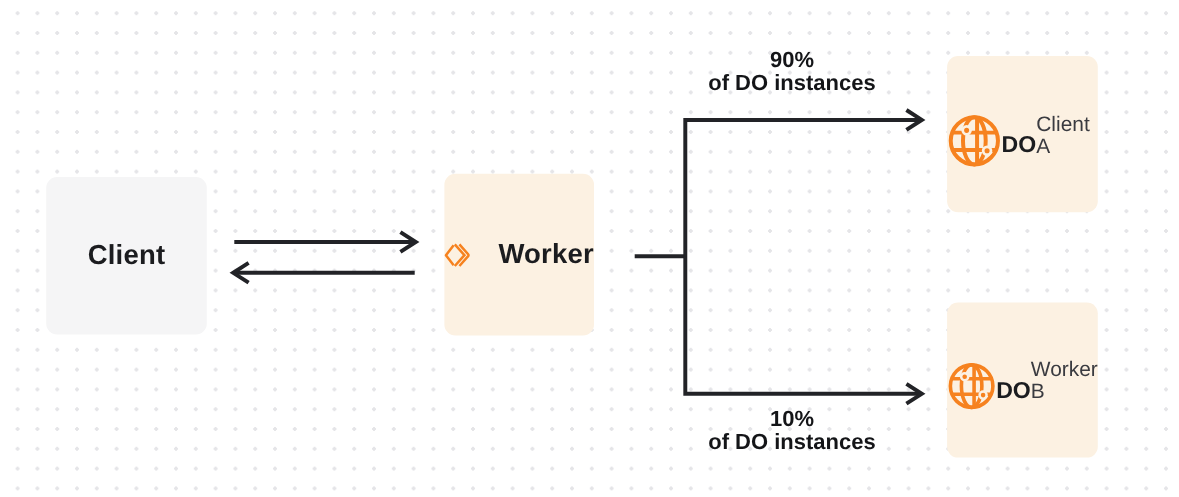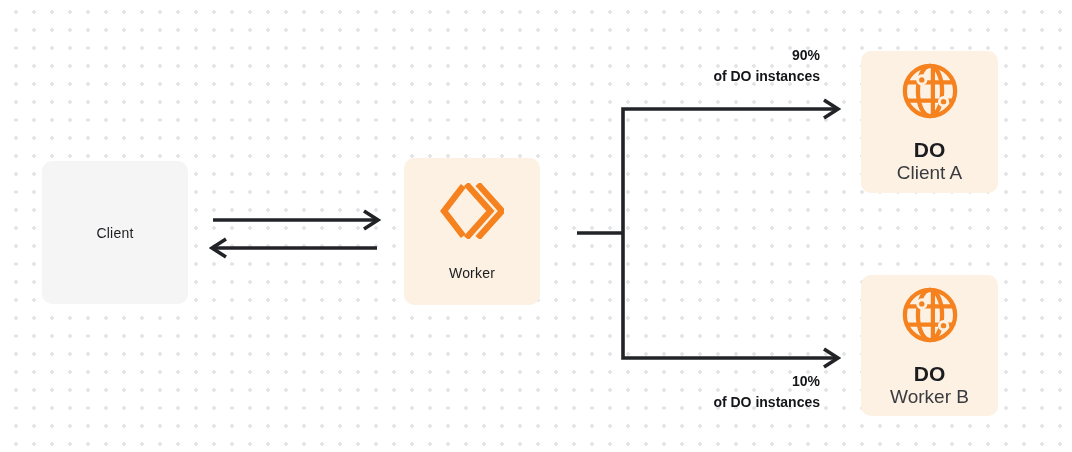--- a/index.html
+++ b/index.html
@@ -36,27 +36,27 @@
     fill:none;
     stroke: var(--line-dark, #222327);
     stroke-width: 3.6;
     stroke-linejoin: miter;
     stroke-linecap: butt;
   }
   .node {
     position:absolute;
     border-radius: 10px;
     display:flex;
-    flex-direction:column;
+    flex-direction:row;
     align-items:center;
     justify-content:center;
   }
   .node-label {
-    font-size: 14px;
-    font-weight: 400;
+    font-size: 25px;
+    font-weight: 700;
     color: var(--text-dark, #1B1C1F);
     letter-spacing: .2px;
   }
   .client {
     left:42px; top:161px; width:146px; height:143px;
     background: var(--node-grey-bg, #F5F5F6);
   }
   .worker {
     left:404px; top:158px; width:136px; height:147px;
     background: var(--node-cream-bg, #FCF1E2);
@@ -98,22 +98,22 @@
     margin-top: 3px;
     font-size: 19px;
     font-weight: 400;
     line-height: 20px;
     color: var(--text-secondary, #3A3B40);
   }
   .branch-label {
     position:absolute;
     left:620px;
     width:200px;
-    text-align:right;
-    font-size:14px;
+    text-align:center;
+    font-size:20px;
     font-weight:700;
     line-height:21px;
     color:#141518;
   }
   .branch-label.top { top:45px; }
   .branch-label.bottom { top:371px; }
 </style>
 </head>
 <body>
 

